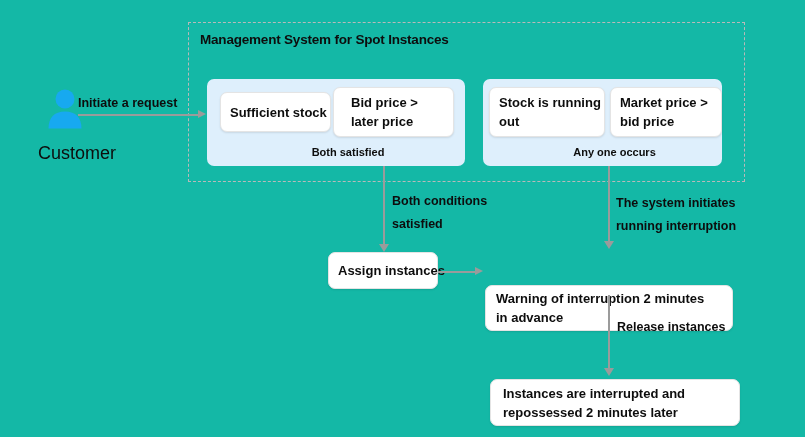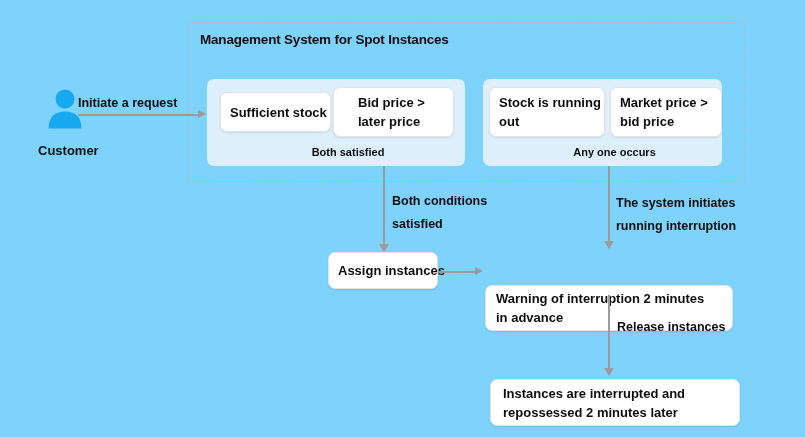--- a/index.html
+++ b/index.html
@@ -7,21 +7,21 @@
     padding: 0;
     background: #ffffff;
   }
   body {
     font-family: "Liberation Sans", sans-serif;
   }
   #canvas {
     position: relative;
     width: 805px;
     height: 437px;
-    background: #7dd3fc;
+    background: #14b8a6;
     overflow: hidden;
   }
 
   .abs { position: absolute; }
 
   
   .dashed-box {
     left: 188px;
     top: 22px;
     width: 557px;
@@ -70,41 +70,41 @@
     font-weight: bold;
     color: #0d0d0d;
     display: flex;
     flex-direction: column;
     justify-content: center;
   }
   .wbox .line { white-space: nowrap; line-height: 19px; }
 
   
   #chip-stock   { left: 220px; top: 92px;  width: 111px; height: 40px; padding-left: 9px; }
-  #chip-bid     { left: 333px; top: 87px;  width: 121px; height: 50px; padding-left: 24px; }
+  #chip-bid     { left: 333px; top: 87px;  width: 121px; height: 50px; padding-left: 17px; }
   #chip-running { left: 489px; top: 87px;  width: 116px; height: 50px; padding-left: 9px; }
   #chip-market  { left: 610px; top: 87px;  width: 112px; height: 50px; padding-left: 9px; }
 
   
   #box-assign  { left: 328px; top: 252px; width: 110px; height: 37px; padding-left: 9px; }
   #box-warning { left: 485px; top: 249px; width: 248px; height: 46px; padding-left: 10px; margin-top: 36px; }
   #box-final   { left: 490px; top: 379px; width: 250px; height: 47px; padding-left: 12px; }
 
   
   .actor-icon {
     left: 45px;
     top: 88px;
     width: 40px;
     height: 42px;
   }
   .actor-label {
     left: 38px;
     top: 143px;
-    font-size: 13px;
-    font-weight: bold;
+    font-size: 18px;
+    font-weight: normal;
     color: #0d0d0d;
     white-space: nowrap;
   }
 
   
   .arrow-line { background: #9b9b9b; }
   .h-line { height: 1.5px; }
   .v-line { width: 1.5px; }
 
   .arrow-head-right {

